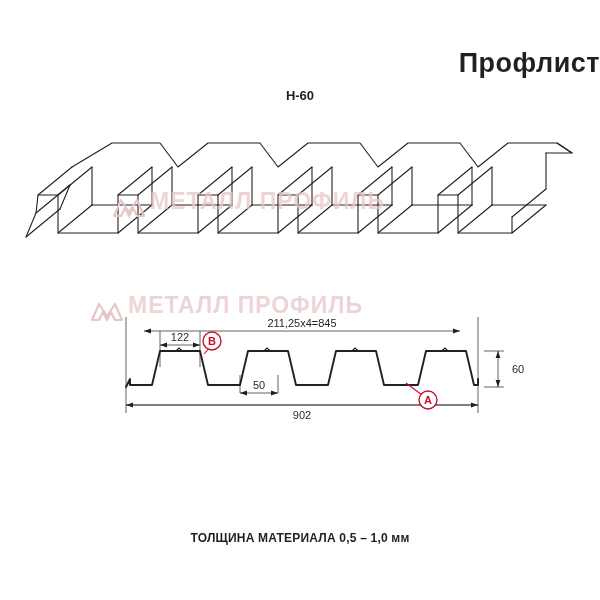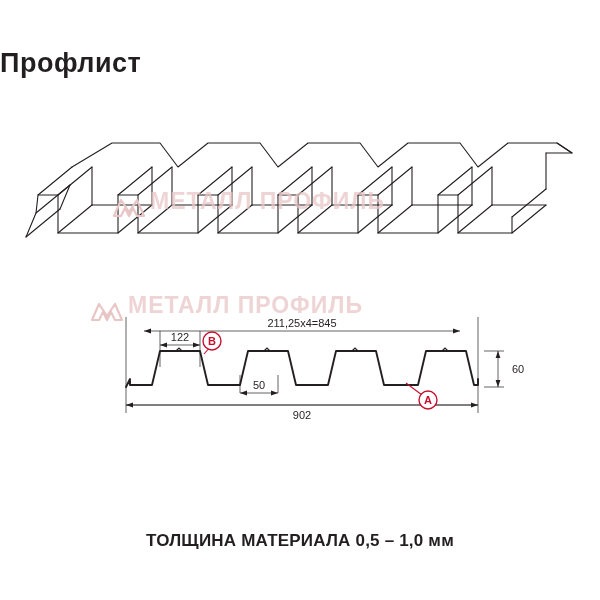--- a/index.html
+++ b/index.html
@@ -17,21 +17,21 @@
   }
   .page {
     position: absolute;
     inset: 0;
   }
   .title {
     position: absolute;
     top: 48px;
     left: 0;
     width: 600px;
-    text-align: left;
+    text-align: right;
     font-size: 27px;
     font-weight: bold;
     letter-spacing: 0.5px;
     color: #231f20;
   }
   .subtitle {
     position: absolute;
     top: 88px;
     left: 0;
     width: 600px;
@@ -39,21 +39,21 @@
     font-size: 13px;
     font-weight: bold;
     color: #231f20;
   }
   .footer {
     position: absolute;
     top: 531px;
     left: 0;
     width: 600px;
     text-align: center;
-    font-size: 17px;
+    font-size: 12px;
     font-weight: bold;
     letter-spacing: 0.2px;
     color: #231f20;
   }
   .iso-wrap {
     position: absolute;
     top: 125px;
     left: 12px;
     width: 576px;
     height: 150px;
@@ -91,20 +91,21 @@
     font-size: 11px;
     font-weight: bold;
   }
 </style>
 </head>
 <body>
 
 <div class="page">
 
   <div class="title">Профлист</div>
+  <div class="subtitle">Н-60</div>
 
   <div class="iso-wrap">
     <svg width="576" height="150" viewBox="0 0 576 150">
       <g fill="none" stroke="#231f20" stroke-width="1.1" stroke-linejoin="round" stroke-linecap="round">
 
         <path d="M60,42 L100,18 L148,18 L166,42 L196,18 L248,18 L266,42 L296,18 L348,18 L366,42 L396,18 L448,18 L466,42 L496,18 L545,18 L560,28"></path>
 
         <path d="M14,112 L24,88 L26,70 L46,70 L46,108 L106,108 L106,70 L126,70 L126,108 L186,108 L186,70 L206,70 L206,108 L266,108 L266,70 L286,70 L286,108 L346,108 L346,70 L366,70 L366,108 L426,108 L426,70 L446,70 L446,108 L500,108 L500,92"></path>
 
         <path d="M26,70 L60,42"></path>

